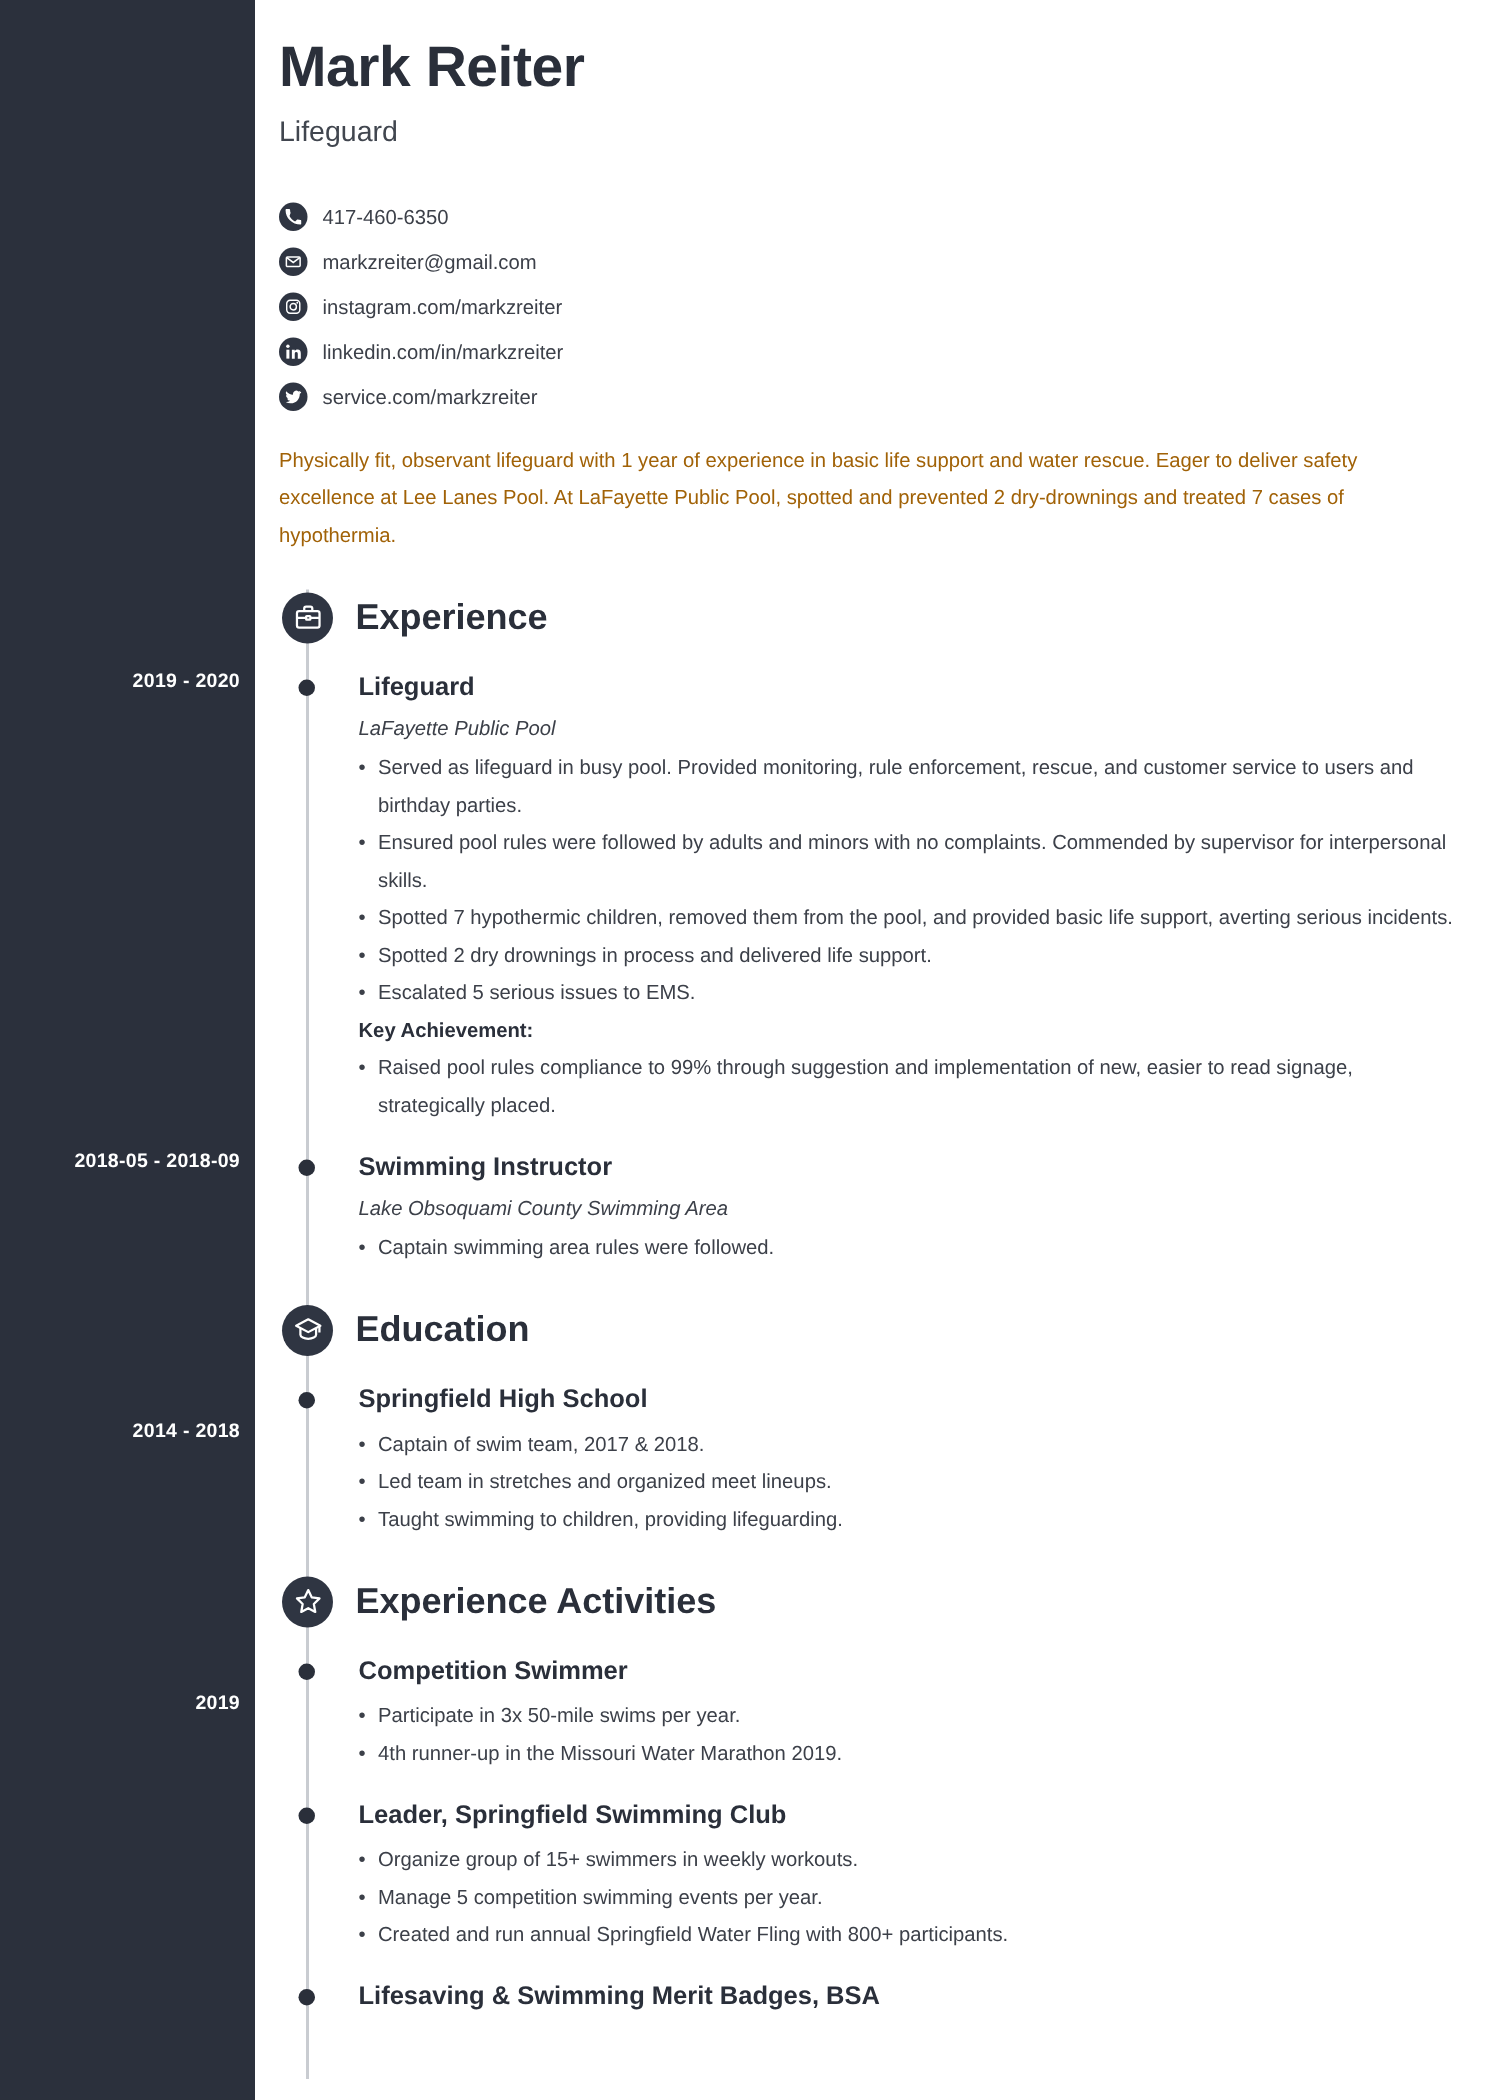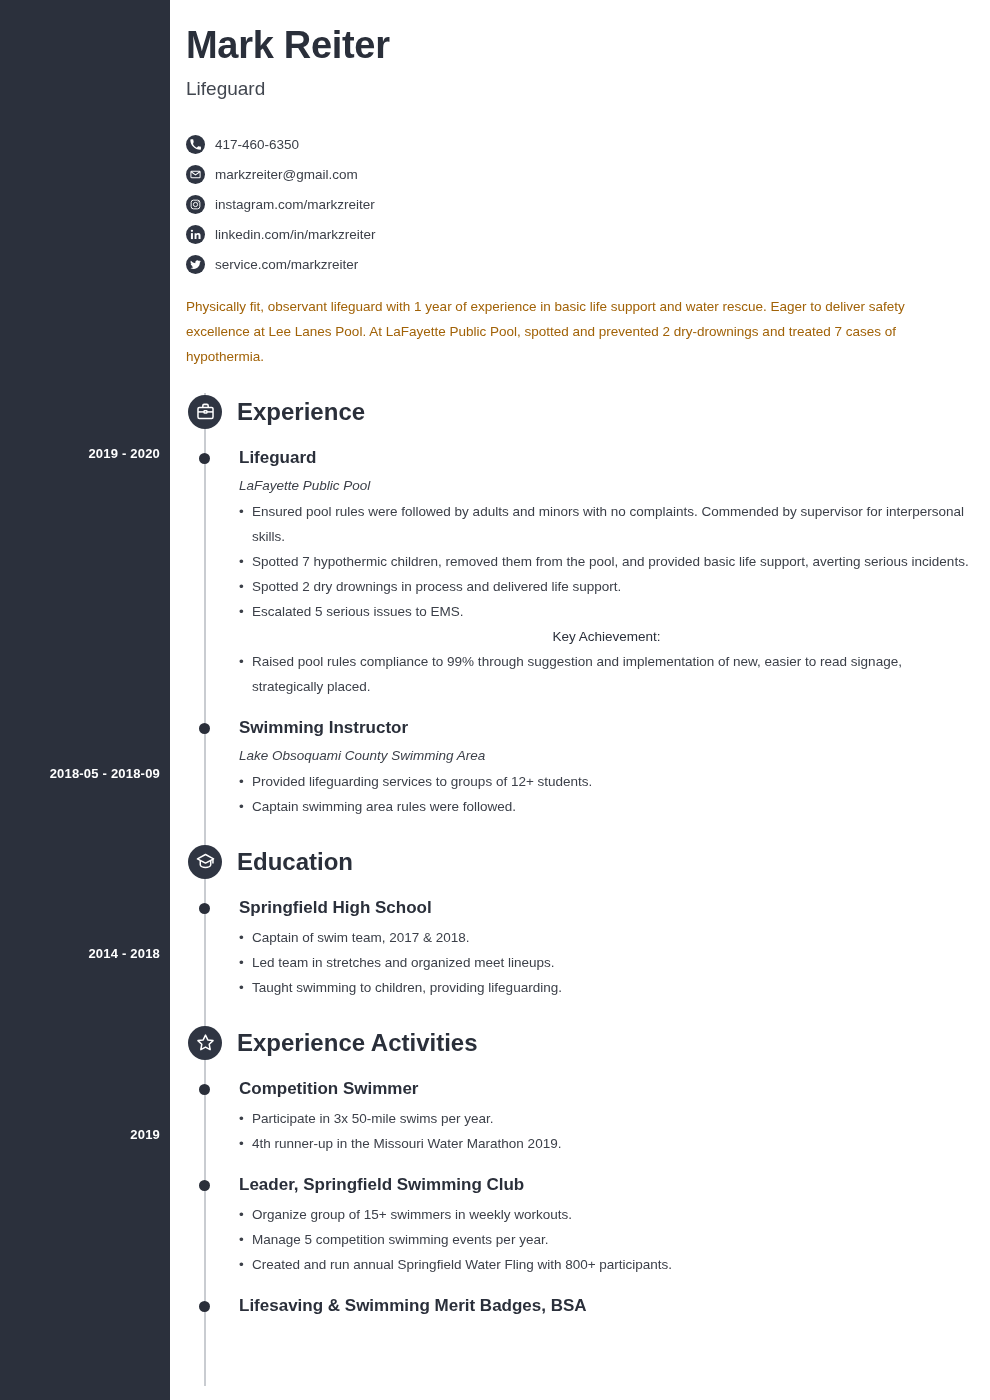--- a/index.html
+++ b/index.html
@@ -159,23 +159,22 @@
     max-width: 735px;
   }
   .bullet::before {
     content: "•";
     position: absolute;
     left: 0;
     color: #3c4049;
   }
   .bullet.note {
     padding-left: 0;
-    font-weight: normal;
+    font-weight: bold;
     color: #2a2f3a;
-    text-align: center;
   }
   .bullet.note::before { content: ""; }
 </style>
 </head>
 <body>
 
 <div class="page">
 
   <div class="sidebar"></div>
 
@@ -254,34 +253,34 @@
                 <rect x="10.2" y="11" width="3.6" height="3" rx="0.6" fill="#2f3542"></rect>
               </svg>
             </span>
             <span class="section-title">Experience</span>
           </div>
           <div class="entry">
             <span class="entry-dot"></span>
             <div class="entry-title">Lifeguard</div>
             <div class="entry-sub">LaFayette Public Pool</div>
             <div class="bullets">
+              <div class="bullet">Served as lifeguard in busy pool. Provided monitoring, rule enforcement, rescue, and customer service to users and birthday parties.</div>
               <div class="bullet">Ensured pool rules were followed by adults and minors with no complaints. Commended by supervisor for interpersonal skills.</div>
               <div class="bullet">Spotted 7 hypothermic children, removed them from the pool, and provided basic life support, averting serious incidents.</div>
               <div class="bullet">Spotted 2 dry drownings in process and delivered life support.</div>
               <div class="bullet">Escalated 5 serious issues to EMS.</div>
               <div class="bullet note">Key Achievement:</div>
               <div class="bullet">Raised pool rules compliance to 99% through suggestion and implementation of new, easier to read signage, strategically placed.</div>
             </div>
           </div>
           <div class="entry">
             <span class="entry-dot"></span>
             <div class="entry-title">Swimming Instructor</div>
             <div class="entry-sub">Lake Obsoquami County Swimming Area</div>
             <div class="bullets">
-              <div class="bullet">Provided lifeguarding services to groups of 12+ students.</div>
               <div class="bullet">Captain swimming area rules were followed.</div>
             </div>
           </div>
         </div>
         <div class="section">
           <div class="section-head">
             <span class="section-badge">
               <svg width="19" height="19" viewBox="0 0 24 24" fill="none" stroke="#fff" stroke-width="1.9" stroke-linejoin="round">
                 <path d="M12 3.2 1.8 8.6 12 14l10.2-5.4L12 3.2z"></path>
                 <path d="M5.4 10.6v5.6c0 1.8 3 3.4 6.6 3.4s6.6-1.6 6.6-3.4v-5.6"></path>

